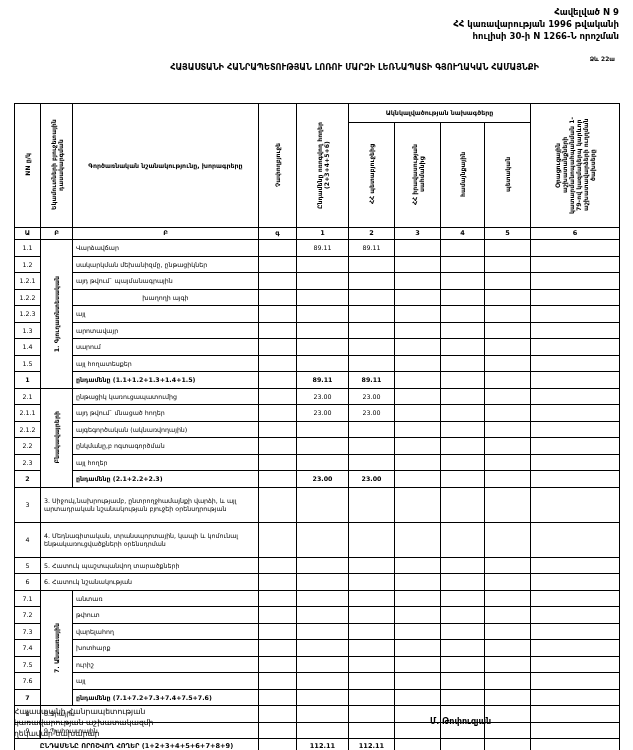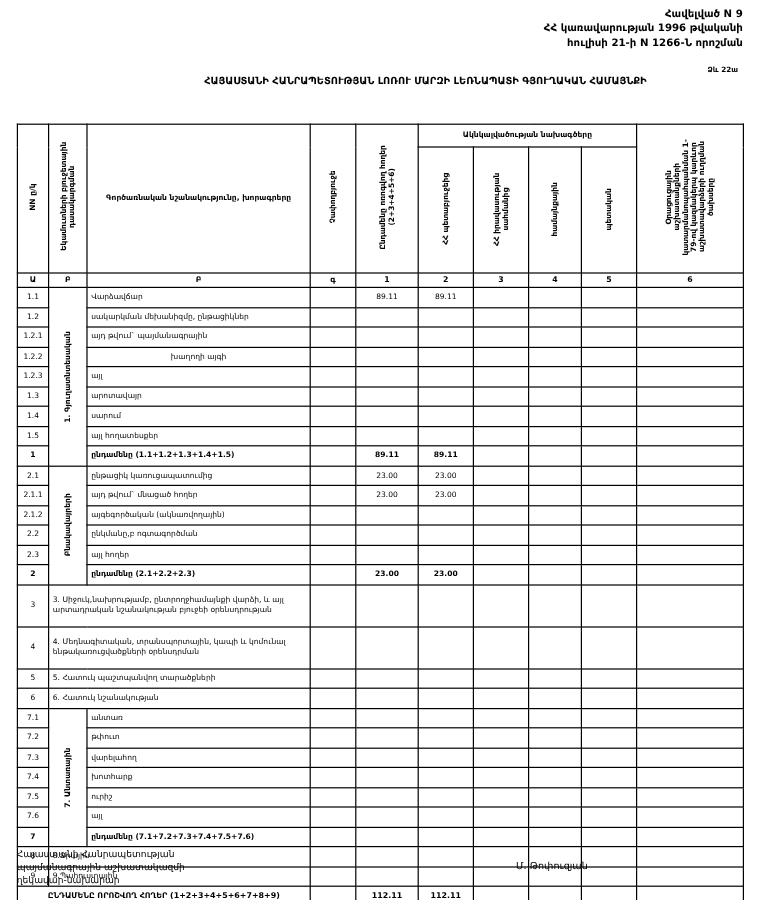--- a/index.html
+++ b/index.html
@@ -78,32 +78,32 @@
   .tallrow td{height:34px;}
   .finalrow td{height:15px;font-weight:bold;font-size:6.6px;}
 
   
   .foot-left{
     position:absolute;left:14px;top:706px;
     font-weight:normal;font-size:7.6px;line-height:11px;
   }
   .foot-right{
     position:absolute;left:430px;top:717px;
-    font-weight:normal;font-size:8px;
+    font-weight:bold;font-size:8px;
   }
 </style>
 </head>
 <body>
 
 <div class="page">
 
   <div class="hdr">
     <div>Հավելված N 9</div>
     <div>ՀՀ կառավարության 1996 թվականի</div>
-    <div>հուլիսի 21-ի N 1266-Ն որոշման</div>
+    <div>հուլիսի 30-ի N 1266-Ն որոշման</div>
   </div>
 
   <div class="stamp">Ձև 22ա</div>
 
   <div class="title">
     <div>ՀԱՅԱՍՏԱՆԻ ՀԱՆՐԱՊԵՏՈՒԹՅԱՆ ԼՈՌՈՒ ՄԱՐԶԻ ԼԵՌՆԱՊԱՏԻ ԳՅՈՒՂԱԿԱՆ ՀԱՄԱՅՆՔԻ</div>
   </div>
 
   <table>
     <colgroup>
@@ -497,18 +497,18 @@
       <td class="c"></td>
       <td class="c"></td>
       <td class="c"></td>
       <td class="c"></td>
     </tr>
   </tbody>
     </table>
 
   <div class="foot-left">
     <div>Հայաստանի Հանրապետության</div>
-    <div>պայմանագրային աշխատակազմի</div>
+    <div>կառավարության աշխատակազմի</div>
     <div>ղեկավար-նախարար</div>
   </div>
   <div class="foot-right">Մ. Թոփուզյան</div>
 
 </div>
 
 </body></html>

